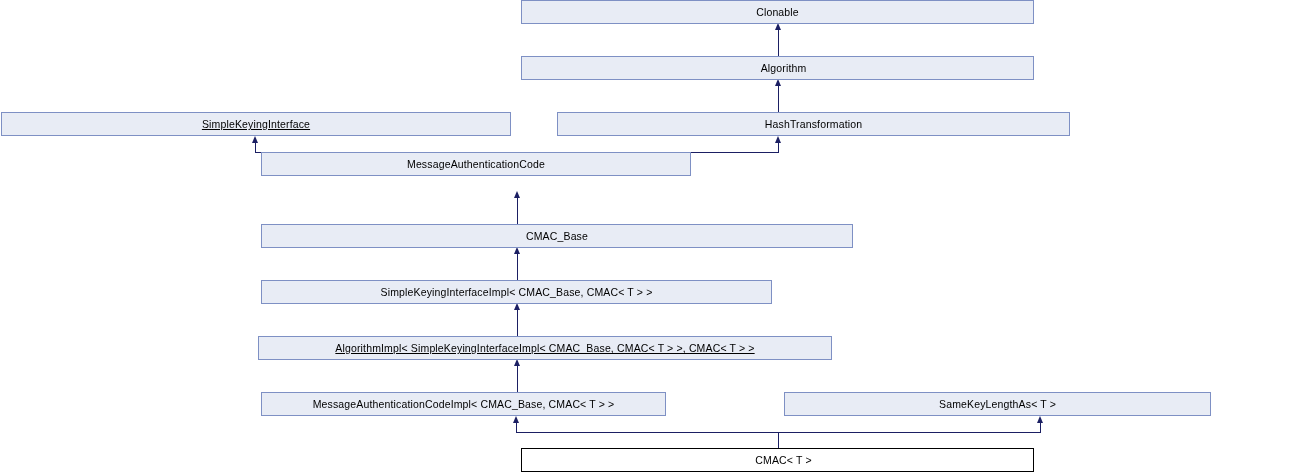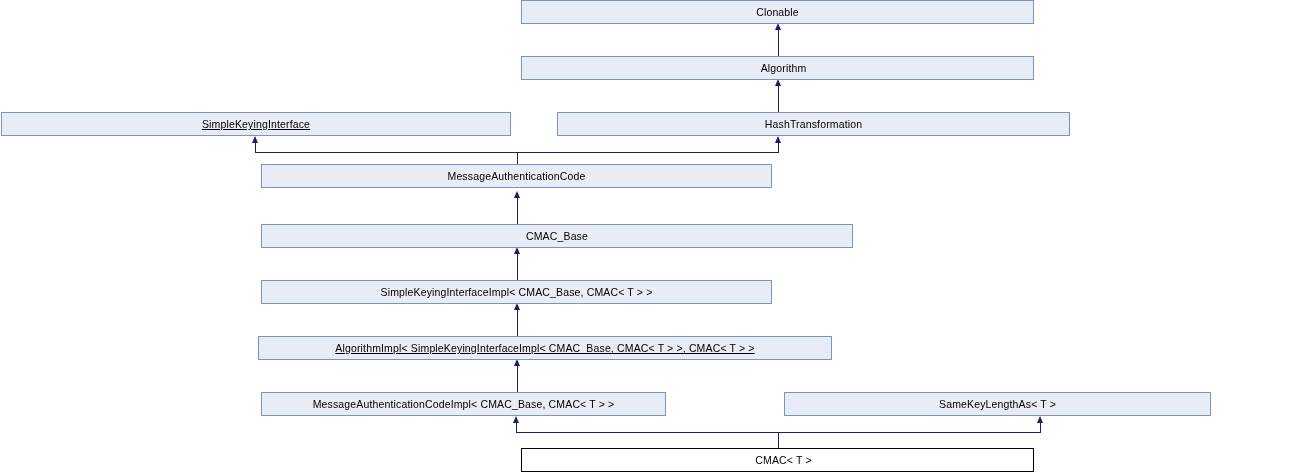--- a/index.html
+++ b/index.html
@@ -88,21 +88,21 @@
   <div class="edge v" style="left:778px; top:432px; height:16px;"></div>
 
   <div class="node" style="left:521px; top:0px; width:513px;">Clonable</div>
 
   <div class="node" style="left:521px; top:56px; width:513px;padding-left:12px;">Algorithm</div>
 
   <div class="node" style="left:1px; top:112px; width:510px;text-decoration:underline;">SimpleKeyingInterface</div>
 
   <div class="node" style="left:521px; top:112px; width:513px;margin-left:36px;">HashTransformation</div>
 
-  <div class="node" style="left:261px; top:164px; width:511px;">MessageAuthenticationCode</div>
+  <div class="node" style="left:261px; top:152px; width:430px;">MessageAuthenticationCode</div>
 
   <div class="node" style="left:261px; top:224px; width:592px;">CMAC_Base</div>
 
   <div class="node" style="left:261px; top:280px; width:511px;">SimpleKeyingInterfaceImpl&lt; CMAC_Base, CMAC&lt; T &gt; &gt;</div>
 
   <div class="node" style="left:258px; top:336px; width:574px;text-decoration:underline;">AlgorithmImpl&lt; SimpleKeyingInterfaceImpl&lt; CMAC_Base, CMAC&lt; T &gt; &gt;, CMAC&lt; T &gt; &gt;</div>
 
   <div class="node" style="left:261px; top:392px; width:405px;">MessageAuthenticationCodeImpl&lt; CMAC_Base, CMAC&lt; T &gt; &gt;</div>
 
   <div class="node" style="left:784px; top:392px; width:427px;">SameKeyLengthAs&lt; T &gt;</div>

